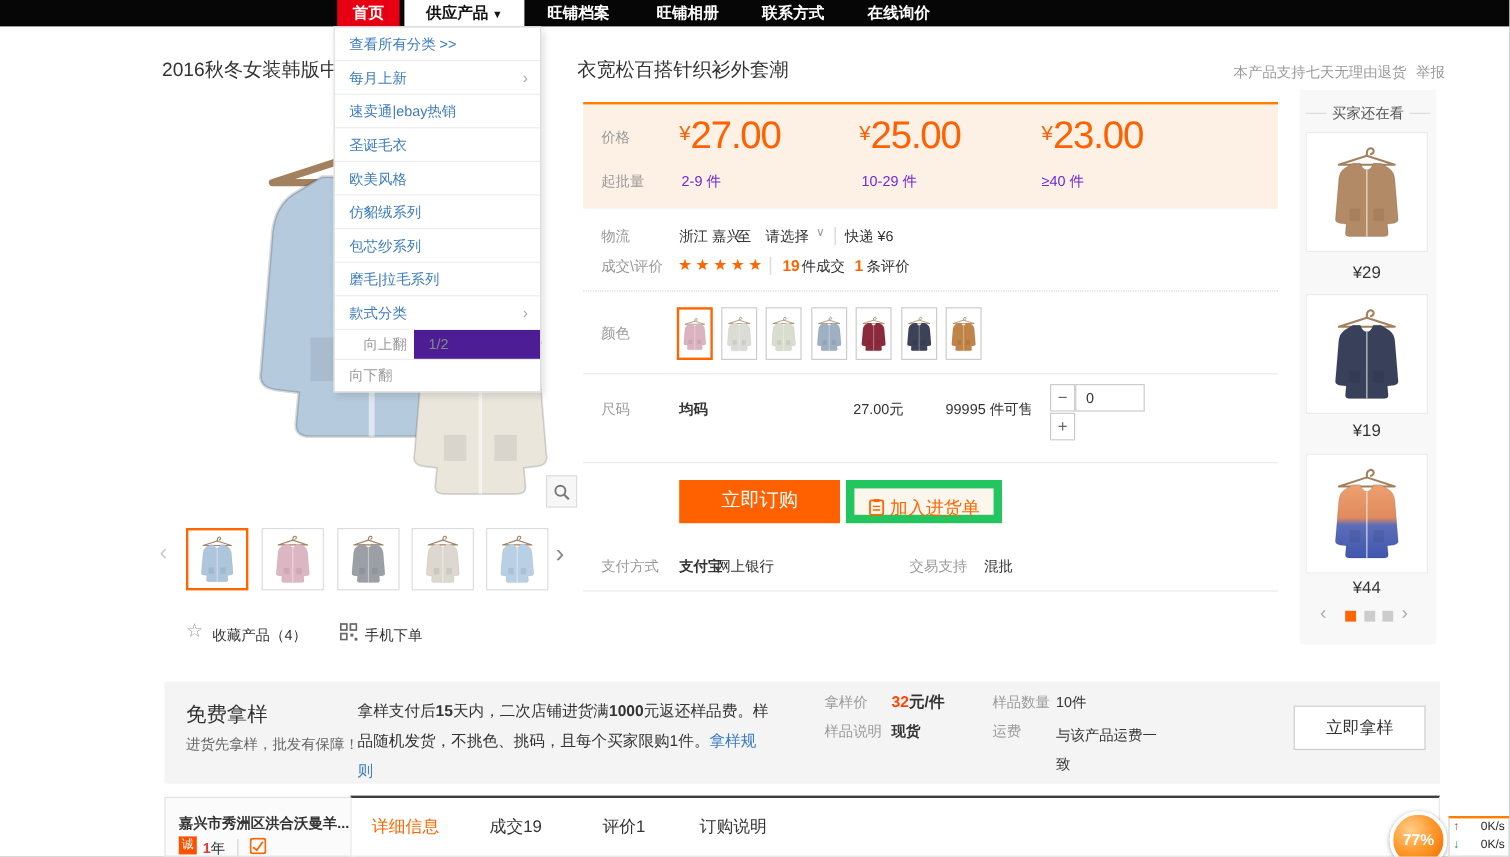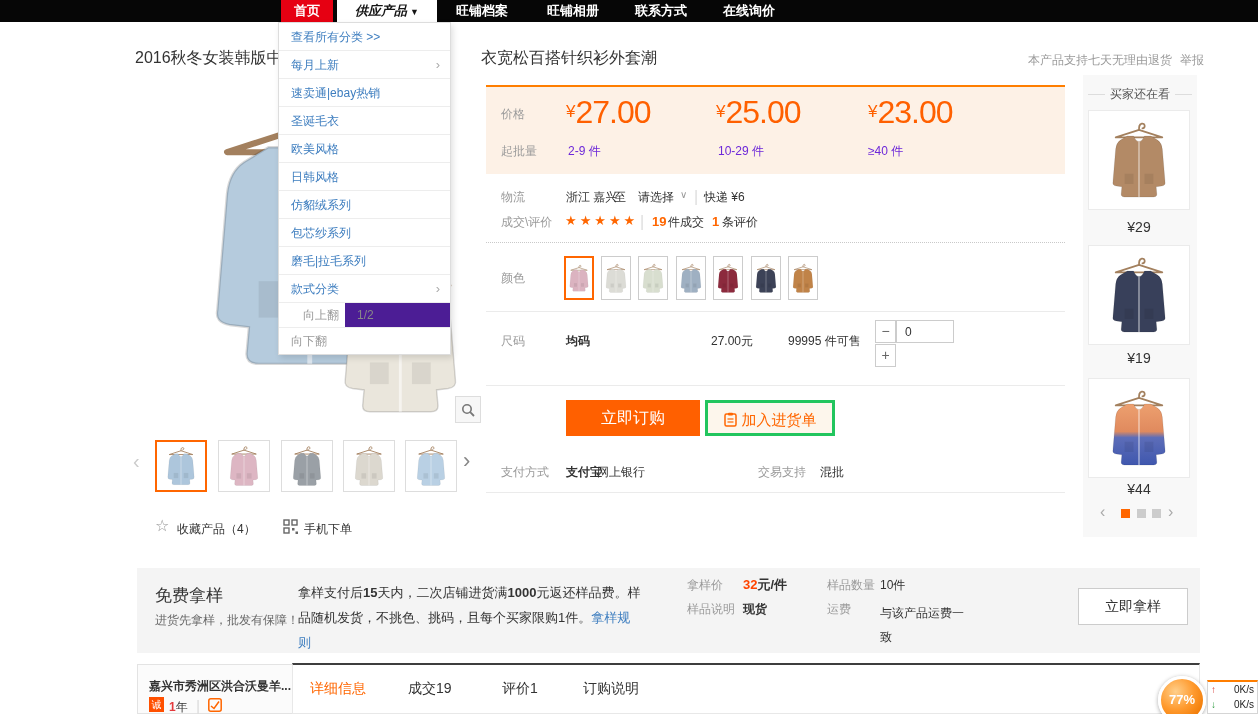--- a/index.html
+++ b/index.html
@@ -10,21 +10,21 @@
   .lbl { color:#9a9a9a; font-size:12px; }
   .txt { color:#333; font-size:12px; }
   .b { font-weight:bold; }
   .org { color:#ff6600; }
 
   
   .topnav { position:absolute; left:0; top:0; width:1258px; height:22px; background:#060606; }
   .nav-item { position:absolute; top:0; height:22px; line-height:22px; font-size:13px; font-weight:bold;
               color:#fff; text-align:center; cursor:pointer; }
   .nav-home { left:281px; width:52px; background:#e60012; }
-  .nav-open { left:337px; width:100px; background:#fff; color:#141414;font-style:italic; }
+  .nav-open { left:337px; width:100px; background:#fff; color:#141414; }
   .caret-down { font-size:9px; margin-left:3px; }
 
   
   .dropdown { position:absolute; left:278px; top:22px; width:173px; background:#fff;
               border:1px solid #ddd; box-shadow:2px 3px 6px rgba(0,0,0,.12); z-index:50; }
   .dd-row { position:relative; height:28px; line-height:28px; padding:0 12px; font-size:12px;
             color:#3d7dbf; border-bottom:1px solid #ededed; cursor:pointer; white-space:nowrap; }
   .dd-chev { position:absolute; right:10px; top:0; color:#aaa; font-size:13px; }
   .dd-pager { display:flex; height:25px; line-height:25px; font-size:12px; color:#999; border-bottom:1px solid #ededed; }
   .dd-pager-up { width:66px; padding-left:24px; cursor:pointer; }
@@ -55,21 +55,21 @@
   .swatch svg { width:100%; height:100%; display:block; }
 
   .step-btn { position:absolute; width:21px; height:23px; background:#fff; border:1px solid #ccc;
               color:#666; font-size:14px; line-height:21px; text-align:center; cursor:pointer; }
   .qty-input { position:absolute; left:896px; top:320px; width:58px; height:23px; border:1px solid #ccc;
                font-size:12px; color:#333; padding-left:8px; outline:none; }
 
   .btn-order { position:absolute; left:566px; top:400px; width:134px; height:36px; background:#ff6000;
                color:#fff; font-size:16px; text-align:center; line-height:36px; cursor:pointer; }
   .btn-cart  { position:absolute; left:705px; top:400px; width:130px; height:36px; background:#fdf6ec;
-               border:3px solid #22c55e; color:#ff6600; font-size:15px; text-align:center; line-height:34px; cursor:pointer; }
+               border:7px solid #22c55e; color:#ff6600; font-size:15px; text-align:center; line-height:34px; cursor:pointer; }
 
   .sidebar { position:absolute; left:1083px; top:75px; width:114px; height:462px; background:#f8f8f8; }
   .sb-head { position:absolute; left:1088px; top:86px; width:104px; display:flex; align-items:center; gap:5px;
              font-size:12px; color:#555; white-space:nowrap; }
   .sb-line { flex:1; height:1px; background:#ddd; }
   .sb-card { position:absolute; left:1088px; width:102px; height:100px; background:#fff; border:1px solid #ebebeb; cursor:pointer; }
   .sb-card svg { width:100%; height:100%; display:block; }
   .sb-price { position:absolute; left:1088px; width:102px; text-align:center; font-size:14px; color:#333; }
   .pg-dot { position:absolute; top:509px; width:9px; height:9px; background:#ccc; }
   .pg-dot.on { background:#ff6600; }
@@ -373,21 +373,20 @@
       <span>0K/s</span>
     </div>
   </div>
 
   <div class="dropdown">
     <div class="dd-row">查看所有分类 &gt;&gt;</div>
     <div class="dd-row"><span>每月上新</span><span class="dd-chev">›</span></div>
     <div class="dd-row">速卖通|ebay热销</div>
     <div class="dd-row">圣诞毛衣</div>
     <div class="dd-row">欧美风格</div>
-    <div class="dd-row">日韩风格</div>
     <div class="dd-row">仿貂绒系列</div>
     <div class="dd-row">包芯纱系列</div>
     <div class="dd-row">磨毛|拉毛系列</div>
     <div class="dd-row"><span>款式分类</span><span class="dd-chev">›</span></div>
     <div class="dd-pager">
       <span class="dd-pager-up">向上翻</span>
       <span class="dd-pager-ind">1/2</span>
     </div>
     <div class="dd-down">向下翻</div>
   </div>

